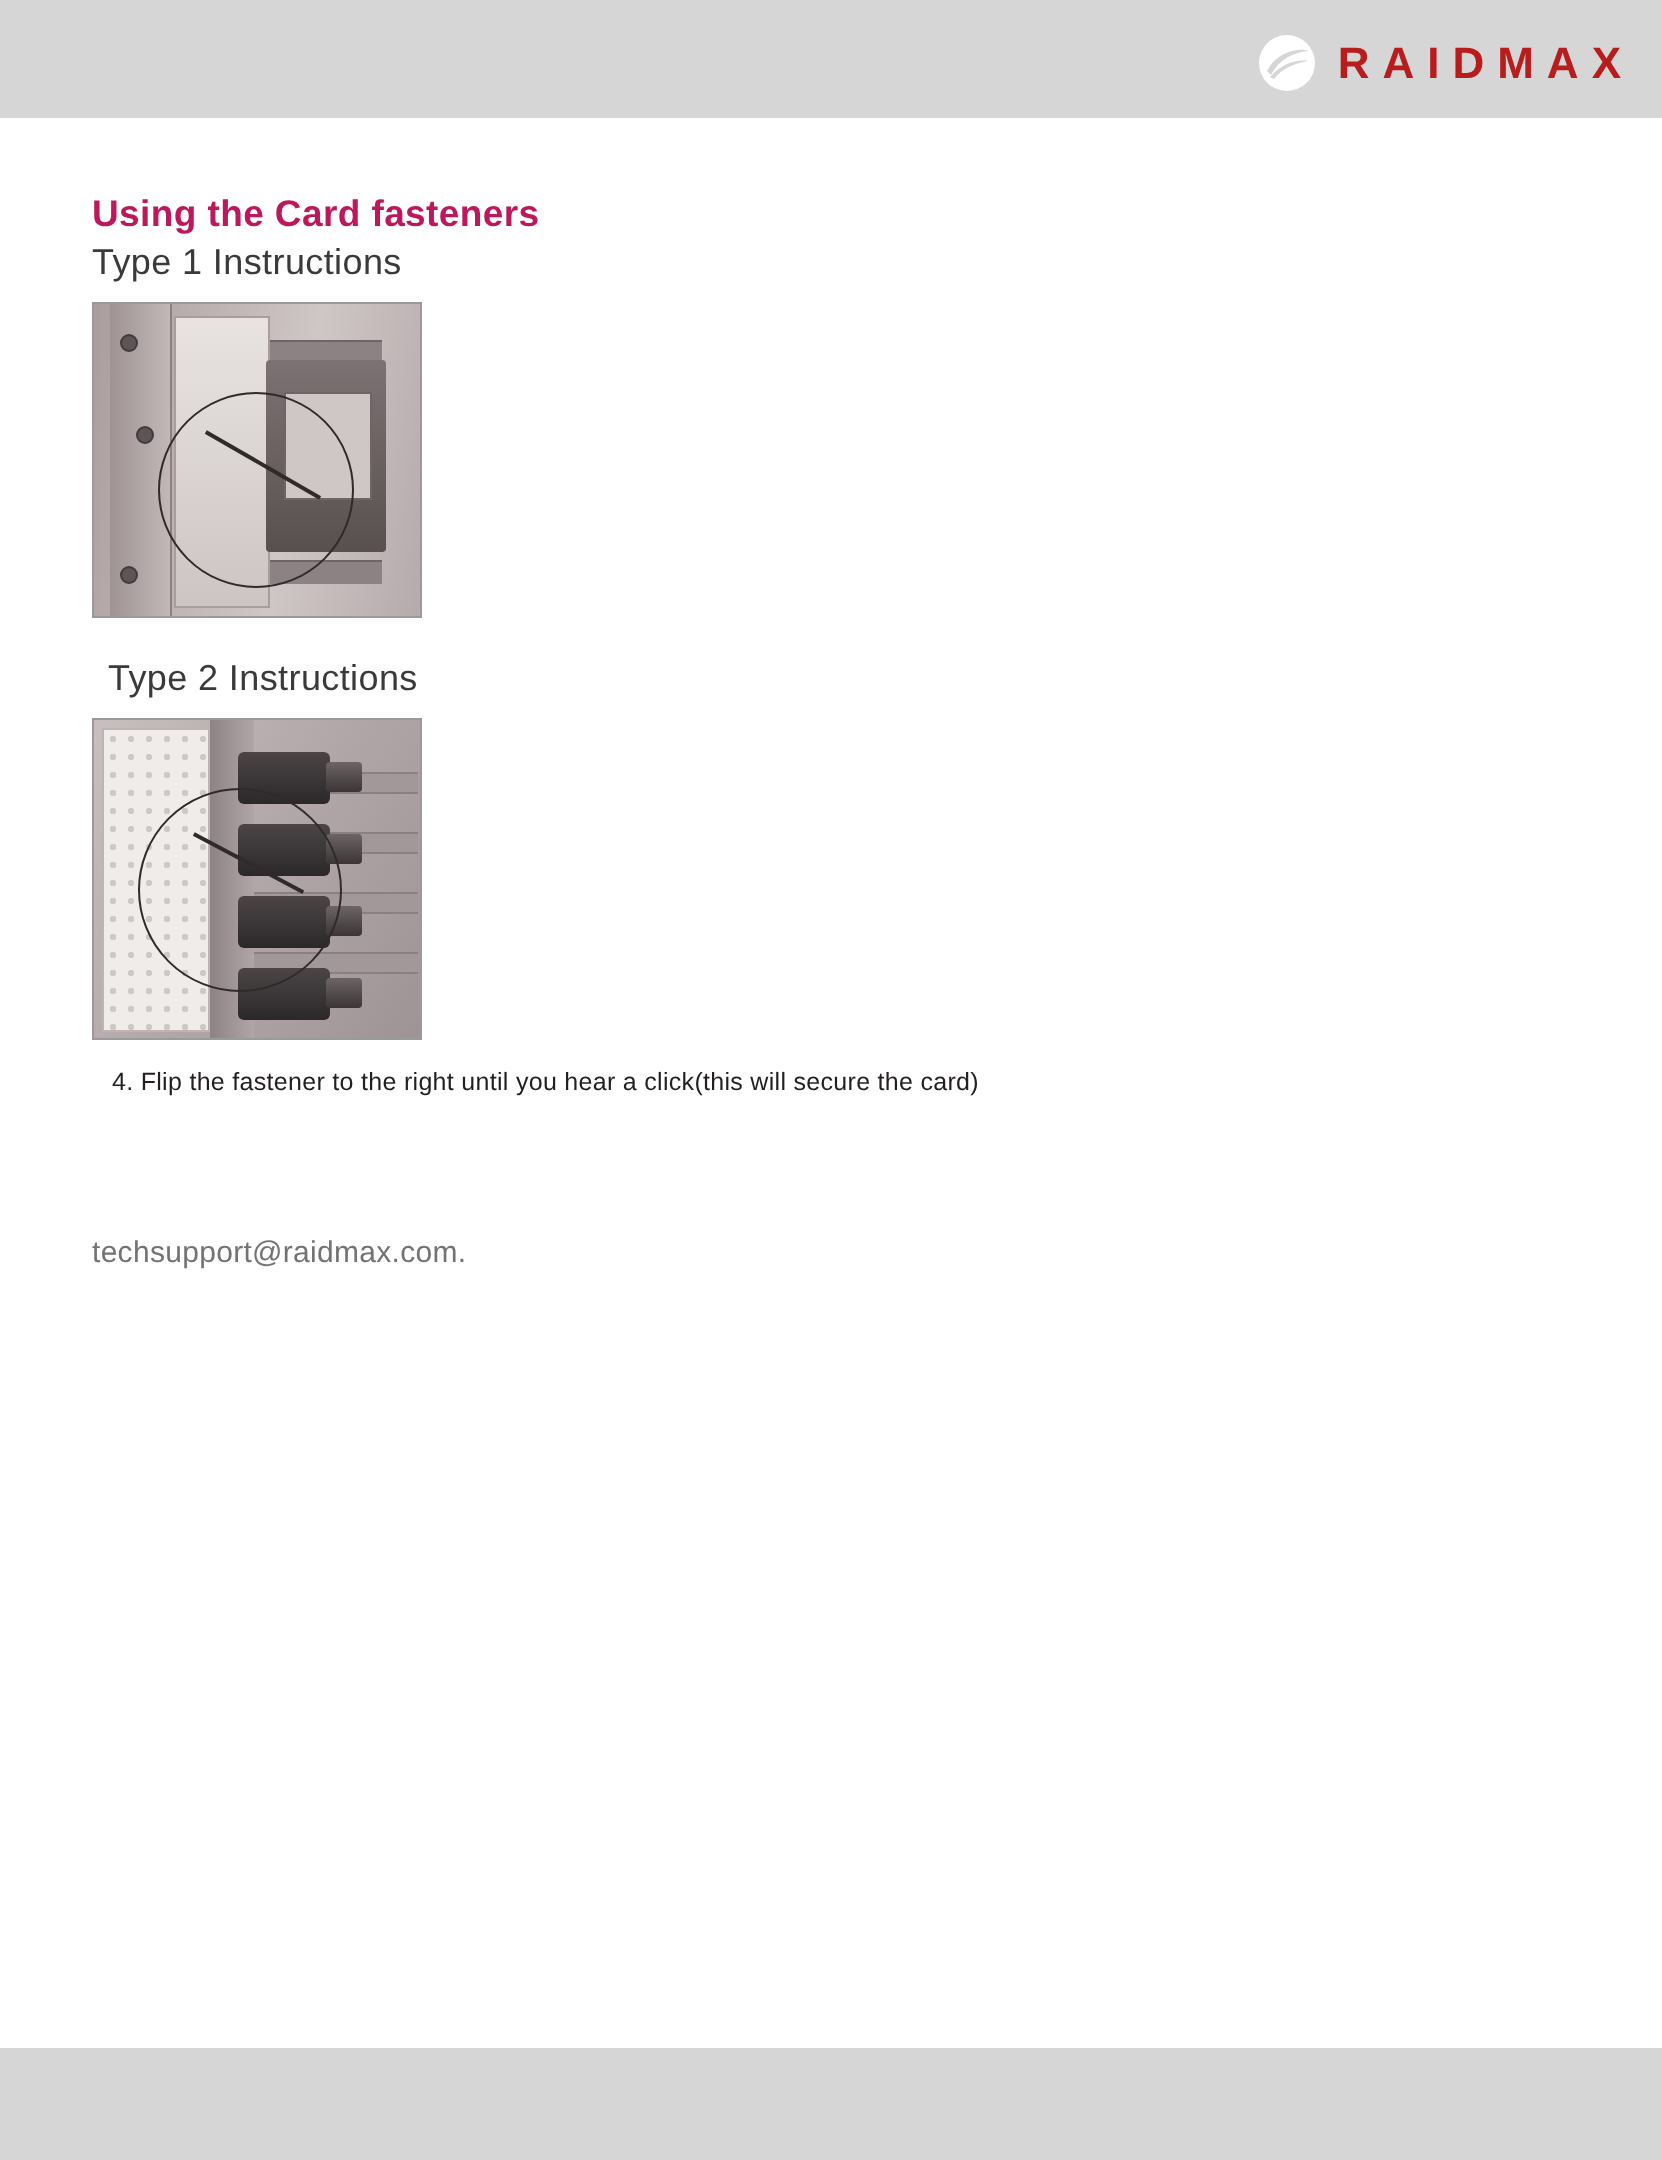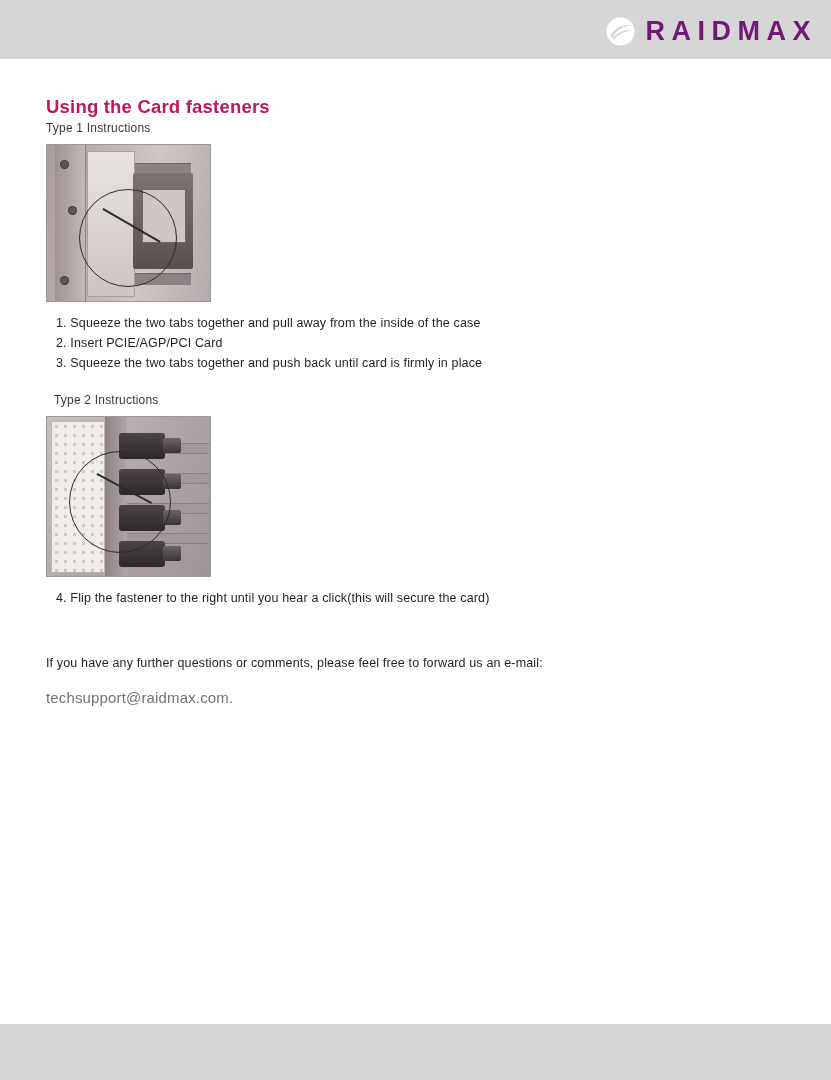--- a/index.html
+++ b/index.html
@@ -32,24 +32,24 @@
     display: flex;
     align-items: center;
     gap: 11px;
   }
   .brand-mark {
     width: 29px;
     height: 29px;
     position: relative;
   }
   .brand-name {
-    font-size: 27px;
+    font-size: 22px;
     letter-spacing: 6.5px;
     font-weight: bold;
-    color: #701a75;
+    color: #b91c1c;
     line-height: 1;
     font-family: "Liberation Sans", sans-serif;
   }
 
   
   .footer-band {
     position: absolute;
     left: 0;
     bottom: 0;
     width: 831px;
@@ -67,21 +67,21 @@
 
   .page-title {
     font-size: 18.5px;
     font-weight: bold;
     color: #be185d;
     margin: 0 0 3px 0;
     letter-spacing: 0.2px;
   }
 
   .subhead {
-    font-size: 12px;
+    font-size: 18px;
     color: #3a3a3a;
     margin: 0 0 9px 0;
     letter-spacing: 0.2px;
   }
 
   .subhead.indent {
     margin-left: 8px;
   }
 
   .figure {
@@ -273,25 +273,20 @@
       <div class="f1-slot" style="top:128px;"></div>
       <div class="f1-bracket"></div>
       <div class="f1-bracket-light"></div>
       <div class="f1-screw" style="left:14px; top:16px;"></div>
       <div class="f1-screw" style="left:14px; top:132px;"></div>
       <div class="f1-screw" style="left:22px; top:62px;"></div>
       <div class="f1-circle"></div>
       <div class="f1-line"></div>
     </div>
 
-    <ul class="steps">
-      <li>1. Squeeze the two tabs together and pull away from the inside of the case</li>
-      <li>2. Insert PCIE/AGP/PCI Card</li>
-      <li>3. Squeeze the two tabs together and push back until card is firmly in place</li>
-    </ul>
   </div>
 
   <div class="block-2-spacer"></div>
 
   <div>
     <div class="subhead indent">Type 2 Instructions</div>
 
     <div class="figure two">
       <div class="f2-bg"></div>
       <div class="f2-mesh"></div>
@@ -308,17 +303,16 @@
       <div class="f2-line"></div>
     </div>
 
     <ul class="steps">
       <li>4. Flip the fastener to the right until you hear a click(this will secure the card)</li>
     </ul>
   </div>
 
   <div class="pre-closing-space"></div>
 
-  <div class="closing">If you have any further questions or comments, please feel free to forward us an e-mail:</div>
   <div class="email">techsupport@raidmax.com.</div>
 </div>
 
 <div class="footer-band"></div>
 
 </body></html>

